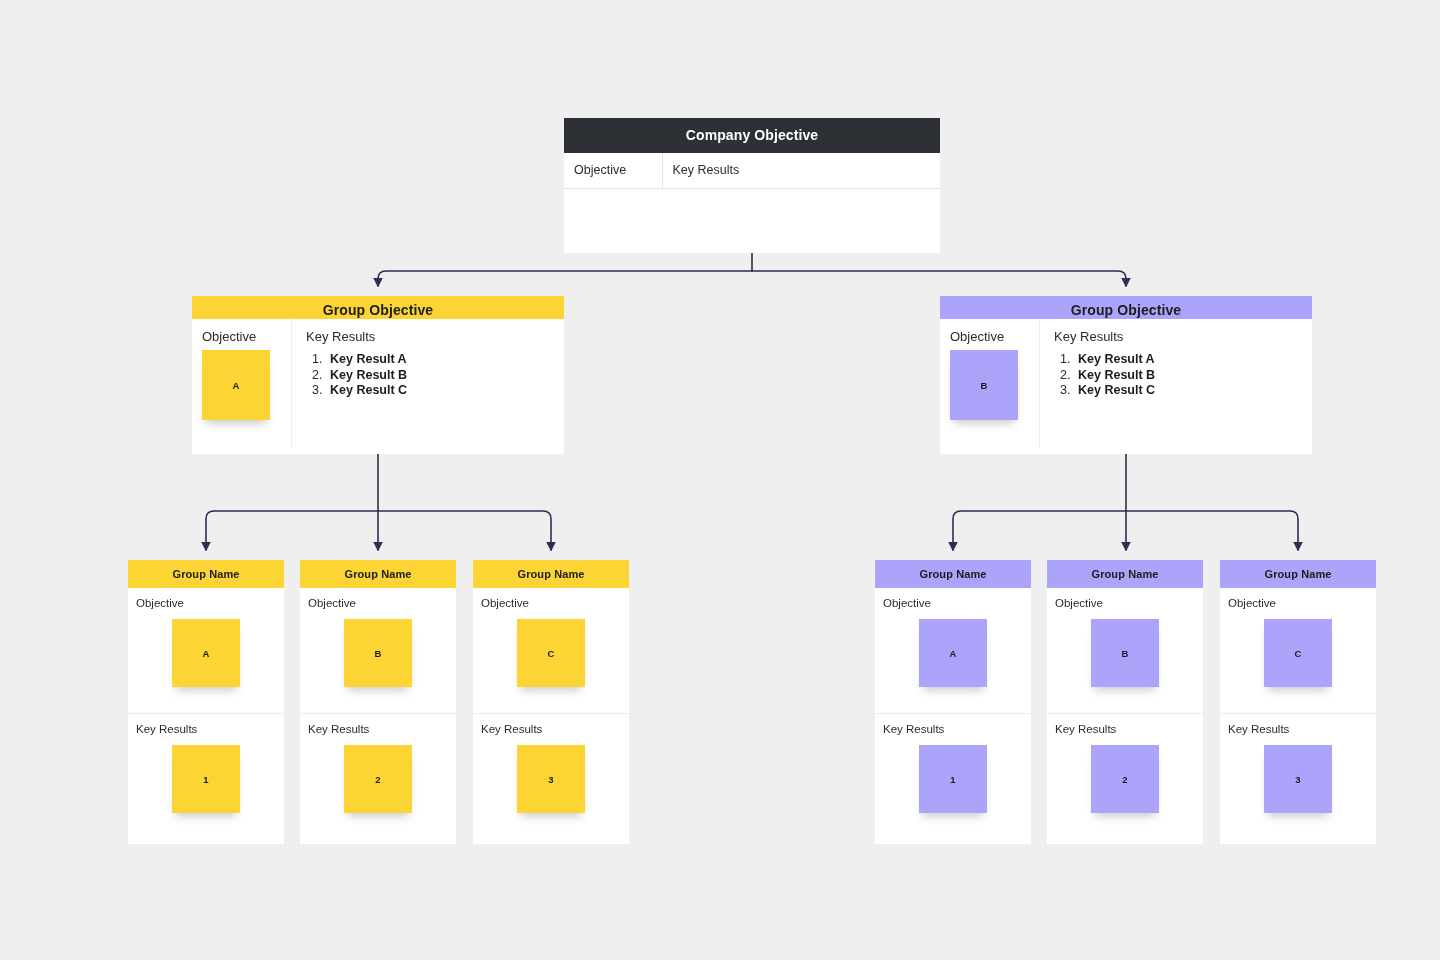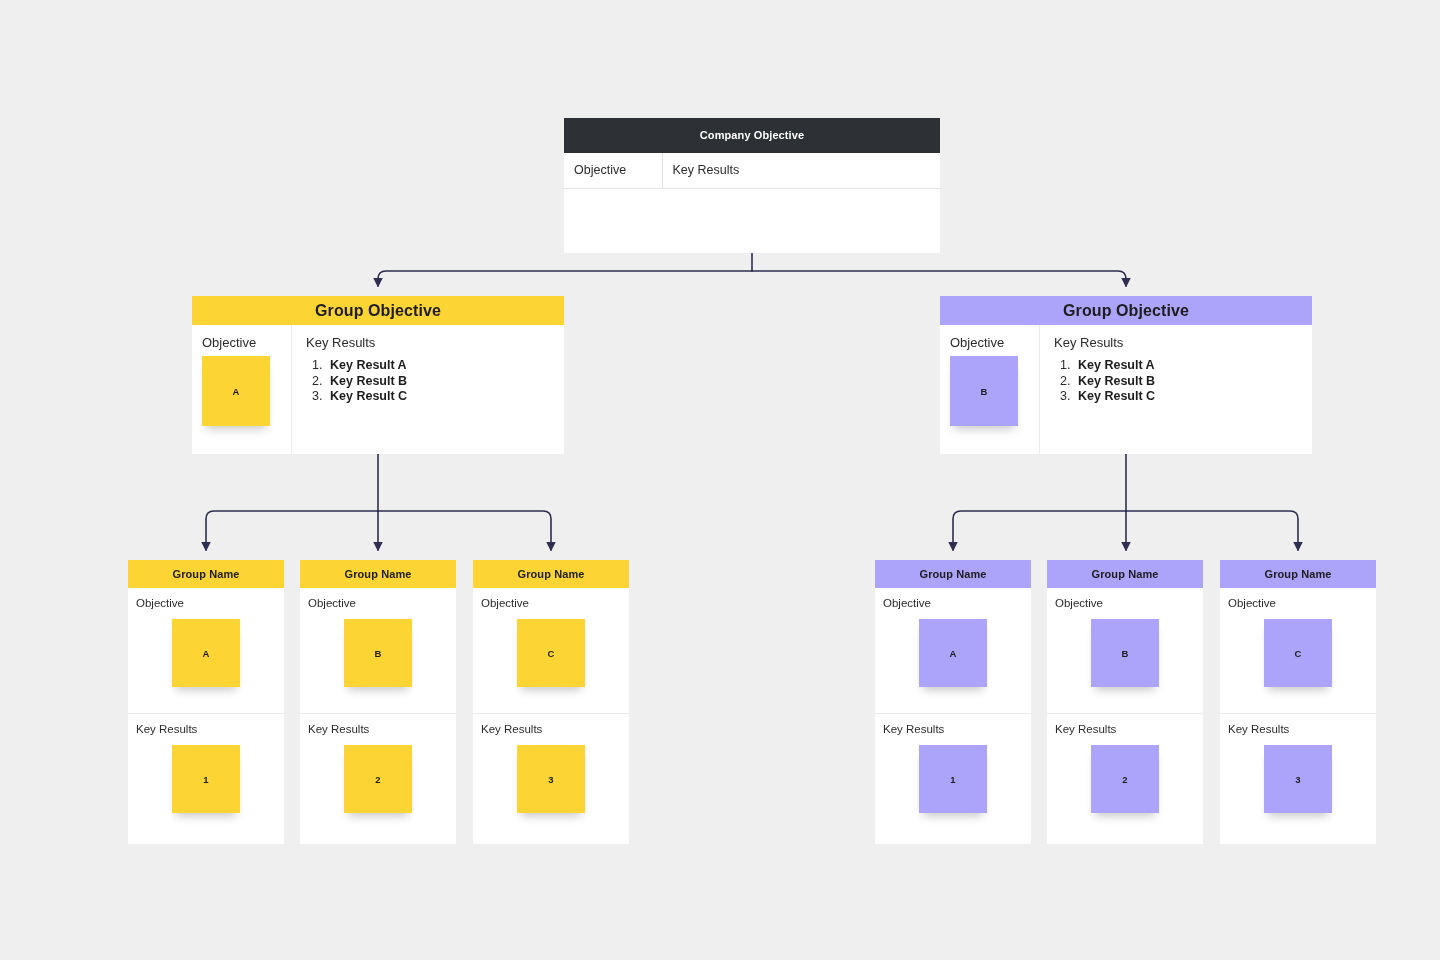--- a/index.html
+++ b/index.html
@@ -37,21 +37,21 @@
     text-align: center;
     font-weight: bold;
     letter-spacing: .1px;
   }
 
   
   #company-card { left: 564px; top: 118px; width: 376px; height: 135px; }
   #company-card .card-header {
     background: #2d3034;
     color: #ffffff;
-    font-size: 11px;
+    font-size: 14px;
     height: 35px;
     line-height: 35px;
   }
   .co-table { width: 100%; border-collapse: collapse; }
   .co-table td {
     vertical-align: top;
     font-size: 12.5px;
     color: #2b2b2b;
     padding: 10px 12px 10px 10px;
   }
@@ -71,22 +71,22 @@
   .co-list li .num {
     position: absolute;
     left: 4px;
     font-weight: normal;
     color: #2b2b2b;
   }
 
   
   .group-card { width: 372px; height: 158px; }
   .group-card .card-header {
-    font-size: 16px;
-    height: 29px;
+    font-size: 14px;
+    height: 23px;
     line-height: 29px;
     color: #1d1d1d;
   }
   .gc-body { display: flex; height: 129px; }
   .gc-left {
     width: 100px;
     border-right: 1px solid #ececec;
     padding: 10px 0 0 10px;
   }
   .gc-right { flex: 1; padding: 10px 0 0 14px; }

